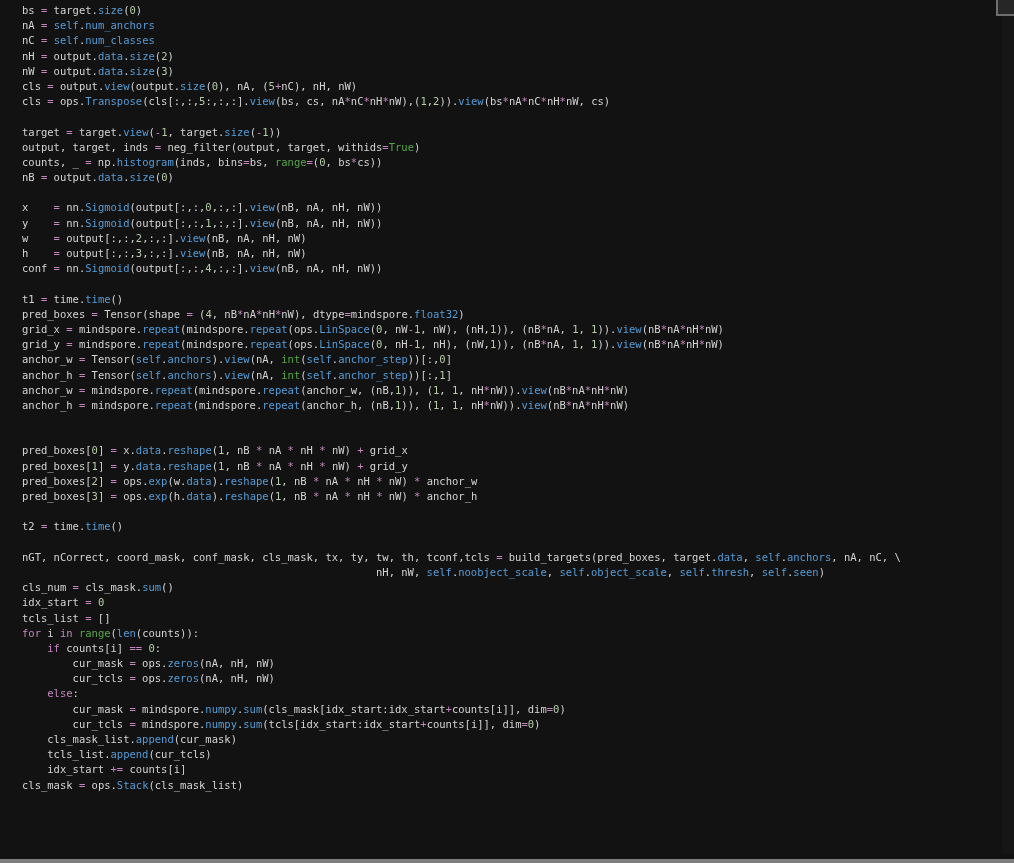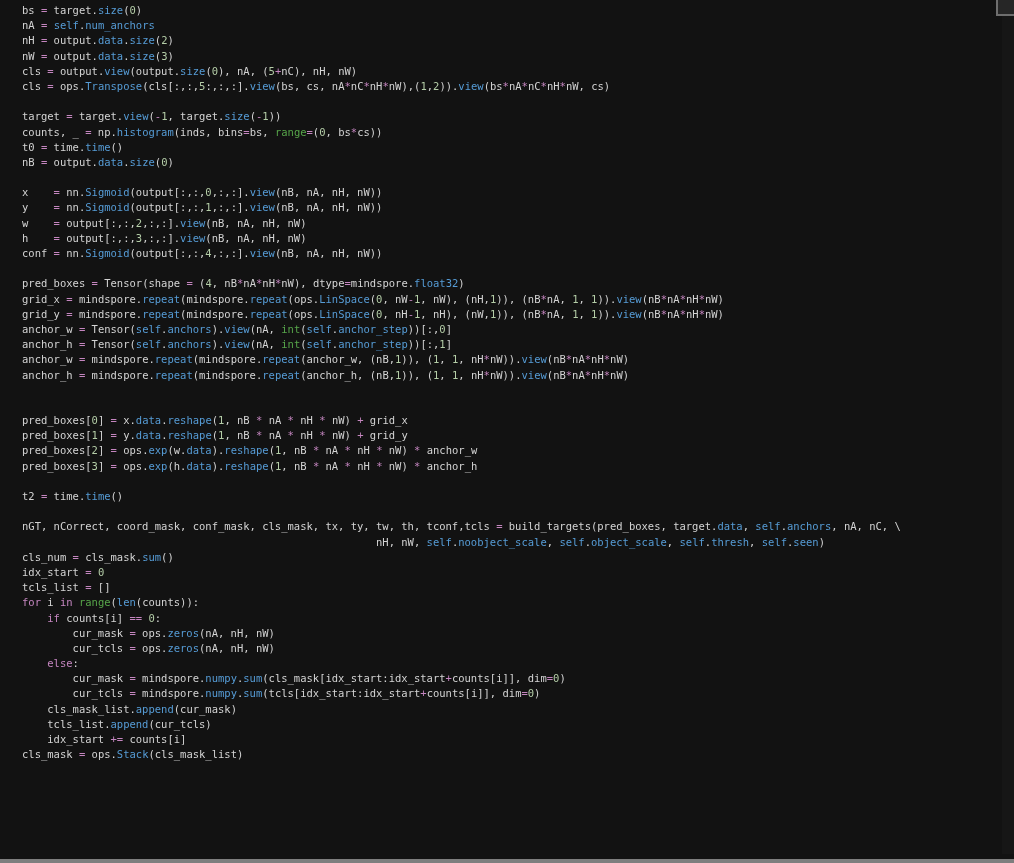--- a/index.html
+++ b/index.html
@@ -47,36 +47,38 @@
     background:#7e7e7e;
   }
 </style>
 </head>
 <body style="--bg: #121212; --c-d: #d4d4d4; --c-o: #c586c0; --c-m: #569cd6; --c-n: #b5cea8; --c-b: #57a64a;">
 
 <div id="editor">
   <div id="code-area">
       <div class="code-line"><span class="tok-d">bs </span><span class="tok-o">=</span><span class="tok-d"> target.</span><span class="tok-m">size</span><span class="tok-d">(</span><span class="tok-n">0</span><span class="tok-d">)</span></div>
       <div class="code-line"><span class="tok-d">nA </span><span class="tok-o">=</span><span class="tok-d"> </span><span class="tok-m">self</span><span class="tok-d">.</span><span class="tok-m">num_anchors</span></div>
+      <div class="code-line"><span class="tok-d">nC </span><span class="tok-o">=</span><span class="tok-d"> </span><span class="tok-m">self</span><span class="tok-d">.</span><span class="tok-m">num_classes</span></div>
       <div class="code-line"><span class="tok-d">nH </span><span class="tok-o">=</span><span class="tok-d"> output.</span><span class="tok-m">data</span><span class="tok-d">.</span><span class="tok-m">size</span><span class="tok-d">(</span><span class="tok-n">2</span><span class="tok-d">)</span></div>
       <div class="code-line"><span class="tok-d">nW </span><span class="tok-o">=</span><span class="tok-d"> output.</span><span class="tok-m">data</span><span class="tok-d">.</span><span class="tok-m">size</span><span class="tok-d">(</span><span class="tok-n">3</span><span class="tok-d">)</span></div>
       <div class="code-line"><span class="tok-d">cls </span><span class="tok-o">=</span><span class="tok-d"> output.</span><span class="tok-m">view</span><span class="tok-d">(output.</span><span class="tok-m">size</span><span class="tok-d">(</span><span class="tok-n">0</span><span class="tok-d">), nA, (</span><span class="tok-n">5</span><span class="tok-o">+</span><span class="tok-d">nC), nH, nW)</span></div>
       <div class="code-line"><span class="tok-d">cls </span><span class="tok-o">=</span><span class="tok-d"> ops.</span><span class="tok-m">Transpose</span><span class="tok-d">(cls[:,:,</span><span class="tok-n">5</span><span class="tok-d">:,:,:].</span><span class="tok-m">view</span><span class="tok-d">(bs, cs, nA</span><span class="tok-o">*</span><span class="tok-d">nC</span><span class="tok-o">*</span><span class="tok-d">nH</span><span class="tok-o">*</span><span class="tok-d">nW),(</span><span class="tok-n">1</span><span class="tok-d">,</span><span class="tok-n">2</span><span class="tok-d">)).</span><span class="tok-m">view</span><span class="tok-d">(bs</span><span class="tok-o">*</span><span class="tok-d">nA</span><span class="tok-o">*</span><span class="tok-d">nC</span><span class="tok-o">*</span><span class="tok-d">nH</span><span class="tok-o">*</span><span class="tok-d">nW, cs)</span></div>
       <div class="code-line">&nbsp;</div>
       <div class="code-line"><span class="tok-d">target </span><span class="tok-o">=</span><span class="tok-d"> target.</span><span class="tok-m">view</span><span class="tok-d">(</span><span class="tok-o">-</span><span class="tok-n">1</span><span class="tok-d">, target.</span><span class="tok-m">size</span><span class="tok-d">(</span><span class="tok-o">-</span><span class="tok-n">1</span><span class="tok-d">))</span></div>
+      <div class="code-line"><span class="tok-d">output, target, inds </span><span class="tok-o">=</span><span class="tok-d"> neg_filter(output, target, withids</span><span class="tok-o">=</span><span class="tok-b">True</span><span class="tok-d">)</span></div>
       <div class="code-line"><span class="tok-d">counts, _ </span><span class="tok-o">=</span><span class="tok-d"> np.</span><span class="tok-m">histogram</span><span class="tok-d">(inds, bins</span><span class="tok-o">=</span><span class="tok-d">bs, </span><span class="tok-b">range</span><span class="tok-o">=</span><span class="tok-d">(</span><span class="tok-n">0</span><span class="tok-d">, bs</span><span class="tok-o">*</span><span class="tok-d">cs))</span></div>
-      <div class="code-line"><span class="tok-d">t0 </span><span class="tok-o">=</span><span class="tok-d"> time.</span><span class="tok-m">time</span><span class="tok-d">()</span></div>
       <div class="code-line"><span class="tok-d">nB </span><span class="tok-o">=</span><span class="tok-d"> output.</span><span class="tok-m">data</span><span class="tok-d">.</span><span class="tok-m">size</span><span class="tok-d">(</span><span class="tok-n">0</span><span class="tok-d">)</span></div>
       <div class="code-line">&nbsp;</div>
       <div class="code-line"><span class="tok-d">x    </span><span class="tok-o">=</span><span class="tok-d"> nn.</span><span class="tok-m">Sigmoid</span><span class="tok-d">(output[:,:,</span><span class="tok-n">0</span><span class="tok-d">,:,:].</span><span class="tok-m">view</span><span class="tok-d">(nB, nA, nH, nW))</span></div>
       <div class="code-line"><span class="tok-d">y    </span><span class="tok-o">=</span><span class="tok-d"> nn.</span><span class="tok-m">Sigmoid</span><span class="tok-d">(output[:,:,</span><span class="tok-n">1</span><span class="tok-d">,:,:].</span><span class="tok-m">view</span><span class="tok-d">(nB, nA, nH, nW))</span></div>
       <div class="code-line"><span class="tok-d">w    </span><span class="tok-o">=</span><span class="tok-d"> output[:,:,</span><span class="tok-n">2</span><span class="tok-d">,:,:].</span><span class="tok-m">view</span><span class="tok-d">(nB, nA, nH, nW)</span></div>
       <div class="code-line"><span class="tok-d">h    </span><span class="tok-o">=</span><span class="tok-d"> output[:,:,</span><span class="tok-n">3</span><span class="tok-d">,:,:].</span><span class="tok-m">view</span><span class="tok-d">(nB, nA, nH, nW)</span></div>
       <div class="code-line"><span class="tok-d">conf </span><span class="tok-o">=</span><span class="tok-d"> nn.</span><span class="tok-m">Sigmoid</span><span class="tok-d">(output[:,:,</span><span class="tok-n">4</span><span class="tok-d">,:,:].</span><span class="tok-m">view</span><span class="tok-d">(nB, nA, nH, nW))</span></div>
       <div class="code-line">&nbsp;</div>
+      <div class="code-line"><span class="tok-d">t1 </span><span class="tok-o">=</span><span class="tok-d"> time.</span><span class="tok-m">time</span><span class="tok-d">()</span></div>
       <div class="code-line"><span class="tok-d">pred_boxes </span><span class="tok-o">=</span><span class="tok-d"> Tensor(shape </span><span class="tok-o">=</span><span class="tok-d"> (</span><span class="tok-n">4</span><span class="tok-d">, nB</span><span class="tok-o">*</span><span class="tok-d">nA</span><span class="tok-o">*</span><span class="tok-d">nH</span><span class="tok-o">*</span><span class="tok-d">nW), dtype</span><span class="tok-o">=</span><span class="tok-d">mindspore.</span><span class="tok-m">float32</span><span class="tok-d">)</span></div>
       <div class="code-line"><span class="tok-d">grid_x </span><span class="tok-o">=</span><span class="tok-d"> mindspore.</span><span class="tok-m">repeat</span><span class="tok-d">(mindspore.</span><span class="tok-m">repeat</span><span class="tok-d">(ops.</span><span class="tok-m">LinSpace</span><span class="tok-d">(</span><span class="tok-n">0</span><span class="tok-d">, nW</span><span class="tok-o">-</span><span class="tok-n">1</span><span class="tok-d">, nW), (nH,</span><span class="tok-n">1</span><span class="tok-d">)), (nB</span><span class="tok-o">*</span><span class="tok-d">nA, </span><span class="tok-n">1</span><span class="tok-d">, </span><span class="tok-n">1</span><span class="tok-d">)).</span><span class="tok-m">view</span><span class="tok-d">(nB</span><span class="tok-o">*</span><span class="tok-d">nA</span><span class="tok-o">*</span><span class="tok-d">nH</span><span class="tok-o">*</span><span class="tok-d">nW)</span></div>
       <div class="code-line"><span class="tok-d">grid_y </span><span class="tok-o">=</span><span class="tok-d"> mindspore.</span><span class="tok-m">repeat</span><span class="tok-d">(mindspore.</span><span class="tok-m">repeat</span><span class="tok-d">(ops.</span><span class="tok-m">LinSpace</span><span class="tok-d">(</span><span class="tok-n">0</span><span class="tok-d">, nH</span><span class="tok-o">-</span><span class="tok-n">1</span><span class="tok-d">, nH), (nW,</span><span class="tok-n">1</span><span class="tok-d">)), (nB</span><span class="tok-o">*</span><span class="tok-d">nA, </span><span class="tok-n">1</span><span class="tok-d">, </span><span class="tok-n">1</span><span class="tok-d">)).</span><span class="tok-m">view</span><span class="tok-d">(nB</span><span class="tok-o">*</span><span class="tok-d">nA</span><span class="tok-o">*</span><span class="tok-d">nH</span><span class="tok-o">*</span><span class="tok-d">nW)</span></div>
       <div class="code-line"><span class="tok-d">anchor_w </span><span class="tok-o">=</span><span class="tok-d"> Tensor(</span><span class="tok-m">self</span><span class="tok-d">.</span><span class="tok-m">anchors</span><span class="tok-d">).</span><span class="tok-m">view</span><span class="tok-d">(nA, </span><span class="tok-b">int</span><span class="tok-d">(</span><span class="tok-m">self</span><span class="tok-d">.</span><span class="tok-m">anchor_step</span><span class="tok-d">))[:,</span><span class="tok-n">0</span><span class="tok-d">]</span></div>
       <div class="code-line"><span class="tok-d">anchor_h </span><span class="tok-o">=</span><span class="tok-d"> Tensor(</span><span class="tok-m">self</span><span class="tok-d">.</span><span class="tok-m">anchors</span><span class="tok-d">).</span><span class="tok-m">view</span><span class="tok-d">(nA, </span><span class="tok-b">int</span><span class="tok-d">(</span><span class="tok-m">self</span><span class="tok-d">.</span><span class="tok-m">anchor_step</span><span class="tok-d">))[:,</span><span class="tok-n">1</span><span class="tok-d">]</span></div>
       <div class="code-line"><span class="tok-d">anchor_w </span><span class="tok-o">=</span><span class="tok-d"> mindspore.</span><span class="tok-m">repeat</span><span class="tok-d">(mindspore.</span><span class="tok-m">repeat</span><span class="tok-d">(anchor_w, (nB,</span><span class="tok-n">1</span><span class="tok-d">)), (</span><span class="tok-n">1</span><span class="tok-d">, </span><span class="tok-n">1</span><span class="tok-d">, nH</span><span class="tok-o">*</span><span class="tok-d">nW)).</span><span class="tok-m">view</span><span class="tok-d">(nB</span><span class="tok-o">*</span><span class="tok-d">nA</span><span class="tok-o">*</span><span class="tok-d">nH</span><span class="tok-o">*</span><span class="tok-d">nW)</span></div>
       <div class="code-line"><span class="tok-d">anchor_h </span><span class="tok-o">=</span><span class="tok-d"> mindspore.</span><span class="tok-m">repeat</span><span class="tok-d">(mindspore.</span><span class="tok-m">repeat</span><span class="tok-d">(anchor_h, (nB,</span><span class="tok-n">1</span><span class="tok-d">)), (</span><span class="tok-n">1</span><span class="tok-d">, </span><span class="tok-n">1</span><span class="tok-d">, nH</span><span class="tok-o">*</span><span class="tok-d">nW)).</span><span class="tok-m">view</span><span class="tok-d">(nB</span><span class="tok-o">*</span><span class="tok-d">nA</span><span class="tok-o">*</span><span class="tok-d">nH</span><span class="tok-o">*</span><span class="tok-d">nW)</span></div>
       <div class="code-line">&nbsp;</div>
       <div class="code-line">&nbsp;</div>
       <div class="code-line"><span class="tok-d">pred_boxes[</span><span class="tok-n">0</span><span class="tok-d">] </span><span class="tok-o">=</span><span class="tok-d"> x.</span><span class="tok-m">data</span><span class="tok-d">.</span><span class="tok-m">reshape</span><span class="tok-d">(</span><span class="tok-n">1</span><span class="tok-d">, nB </span><span class="tok-o">*</span><span class="tok-d"> nA </span><span class="tok-o">*</span><span class="tok-d"> nH </span><span class="tok-o">*</span><span class="tok-d"> nW) </span><span class="tok-o">+</span><span class="tok-d"> grid_x</span></div>

